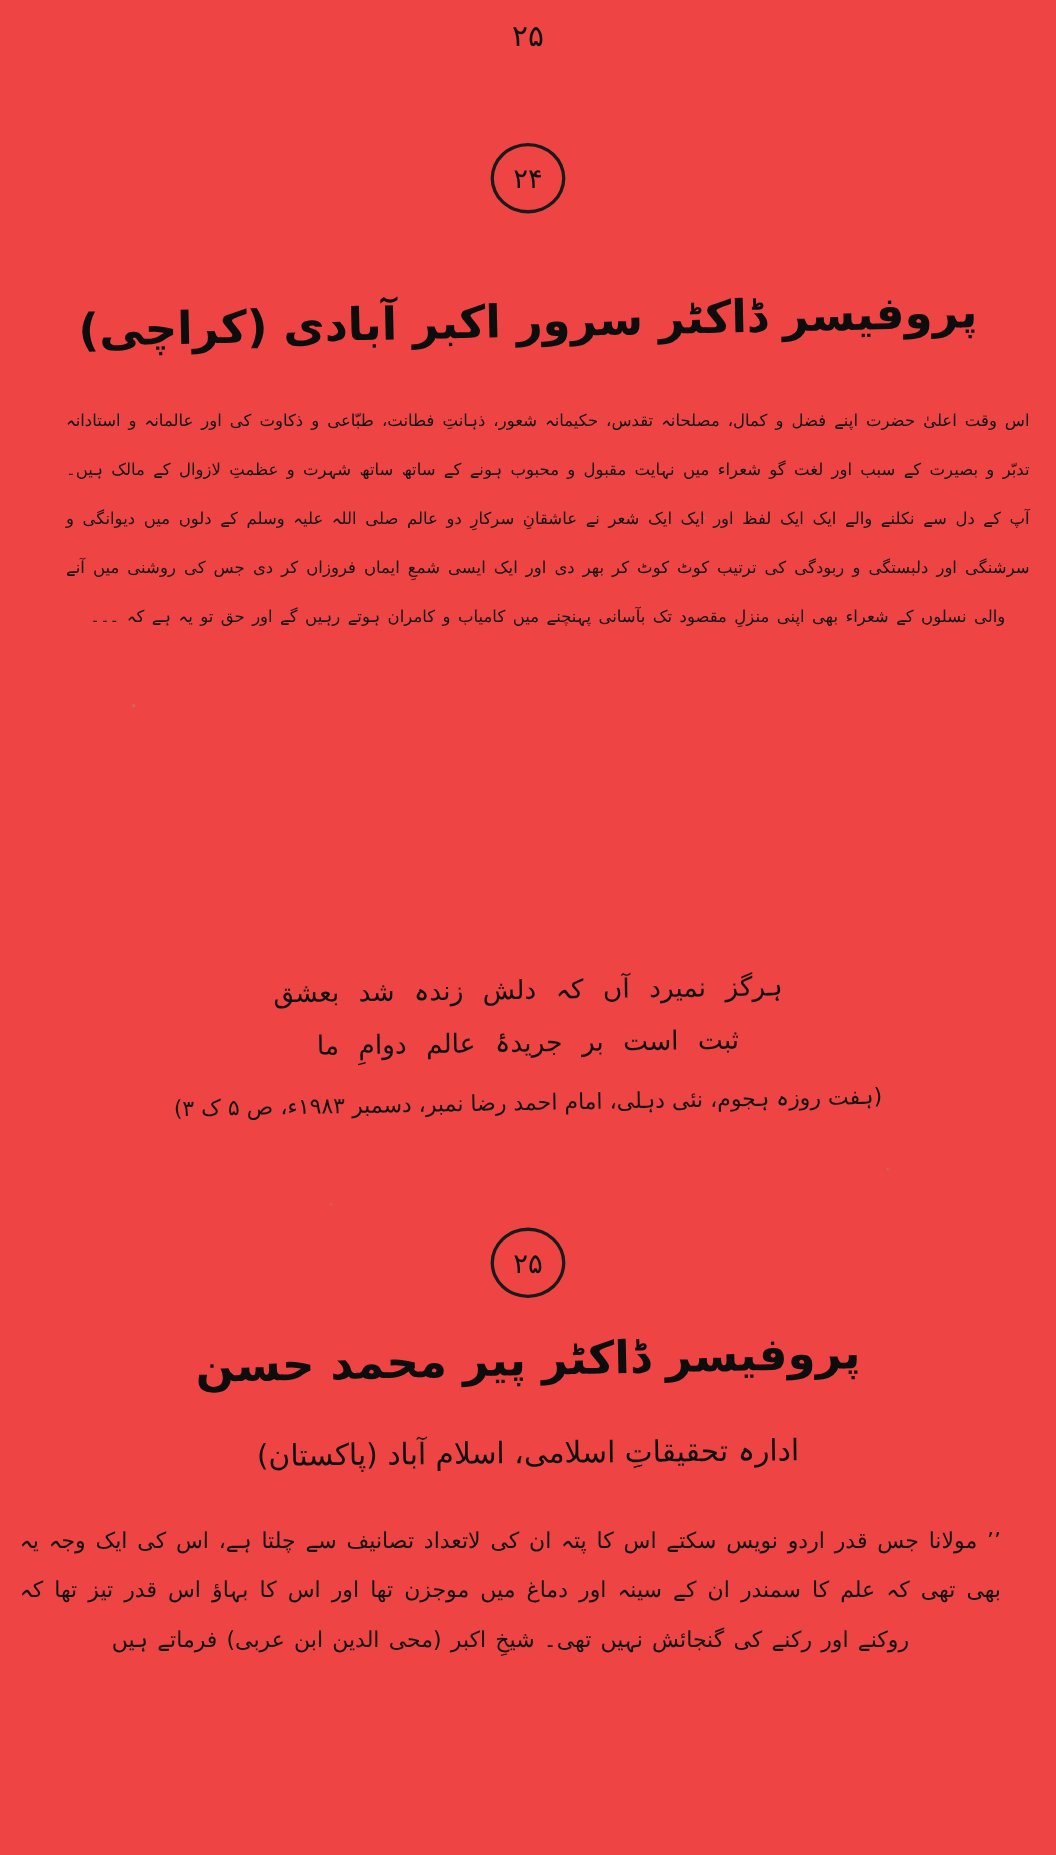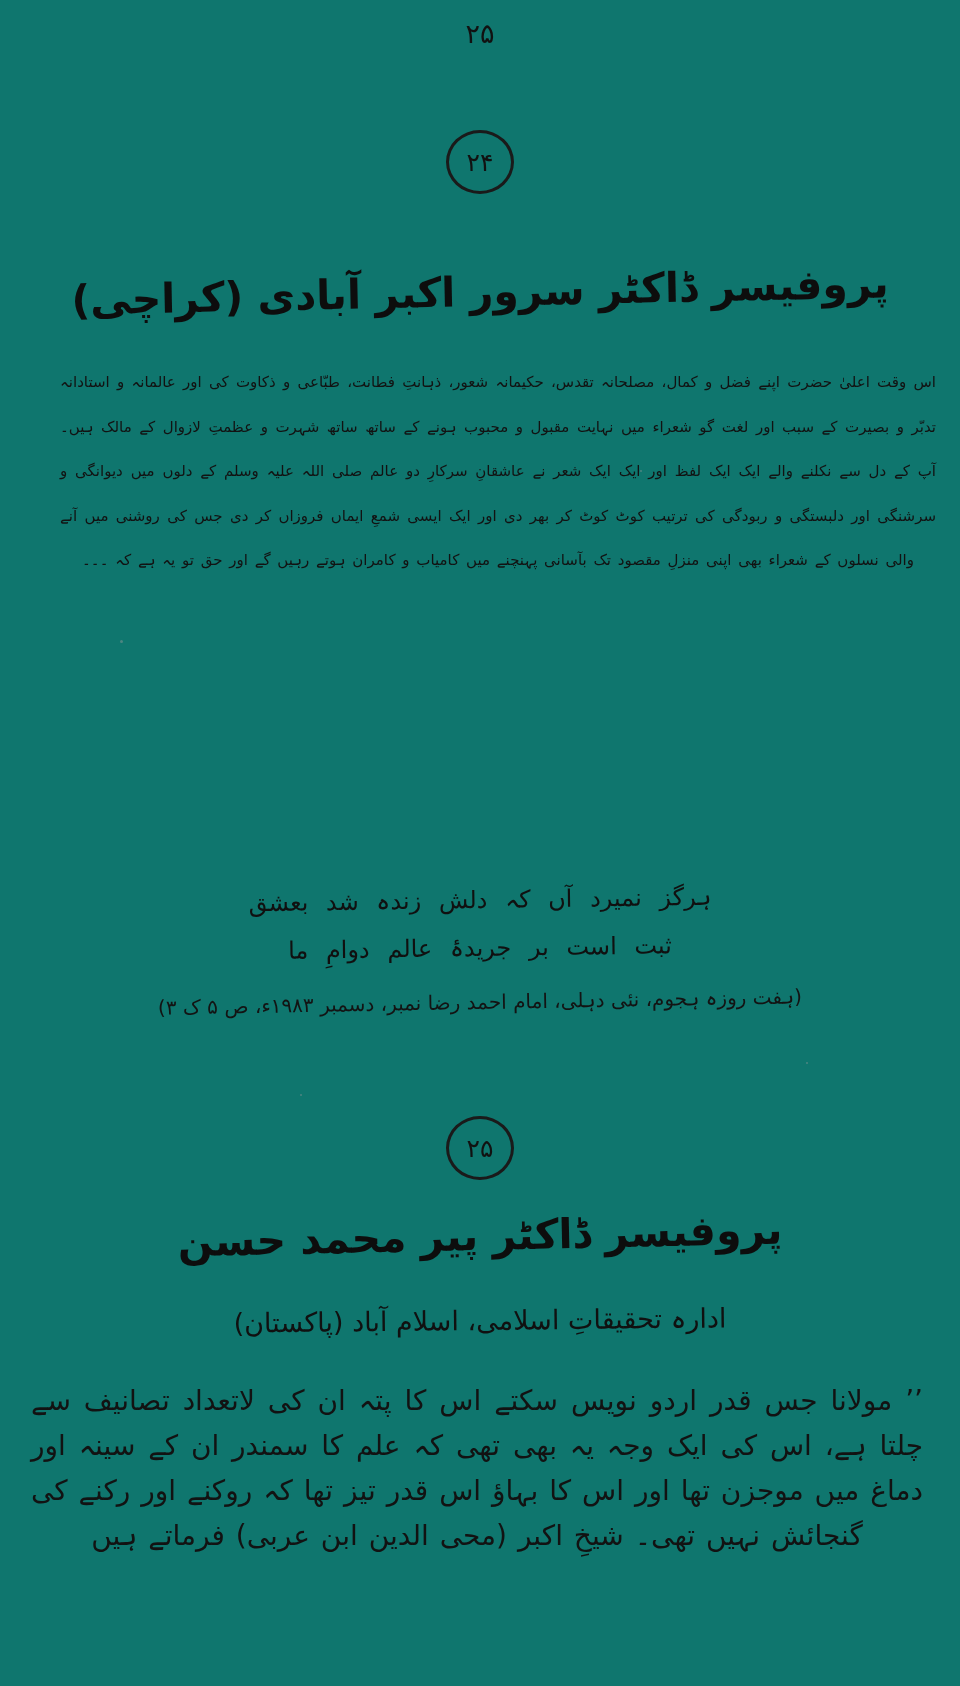--- a/index.html
+++ b/index.html
@@ -12,21 +12,21 @@
     height: 1686px;
     font-family: "DejaVu Sans", sans-serif;
     color: #111111;
     position: relative;
     overflow: hidden;
   }
   .page {
     width: 960px;
     height: 1686px;
     position: relative;
-    background: #0f766e;
+    background: #ef4444;
   }
   
   .page-number {
     position: absolute;
     top: 18px;
     left: 0;
     width: 960px;
     text-align: center;
     font-size: 27px;
     direction: rtl;
@@ -97,23 +97,23 @@
   }
   #body-24 {
     top: 360px;
     right: 24px;
     width: 876px;
     font-size: 15px;
     line-height: 44.5px;
   }
   #body-25 {
     top: 1378px;
-    right: 37px;
+    right: 50px;
     width: 892px;
-    font-size: 28px;
+    font-size: 20px;
     line-height: 45px;
   }
 
   
   .verse {
     position: absolute;
     width: 760px;
     left: 100px;
     text-align: center;
     direction: rtl;

